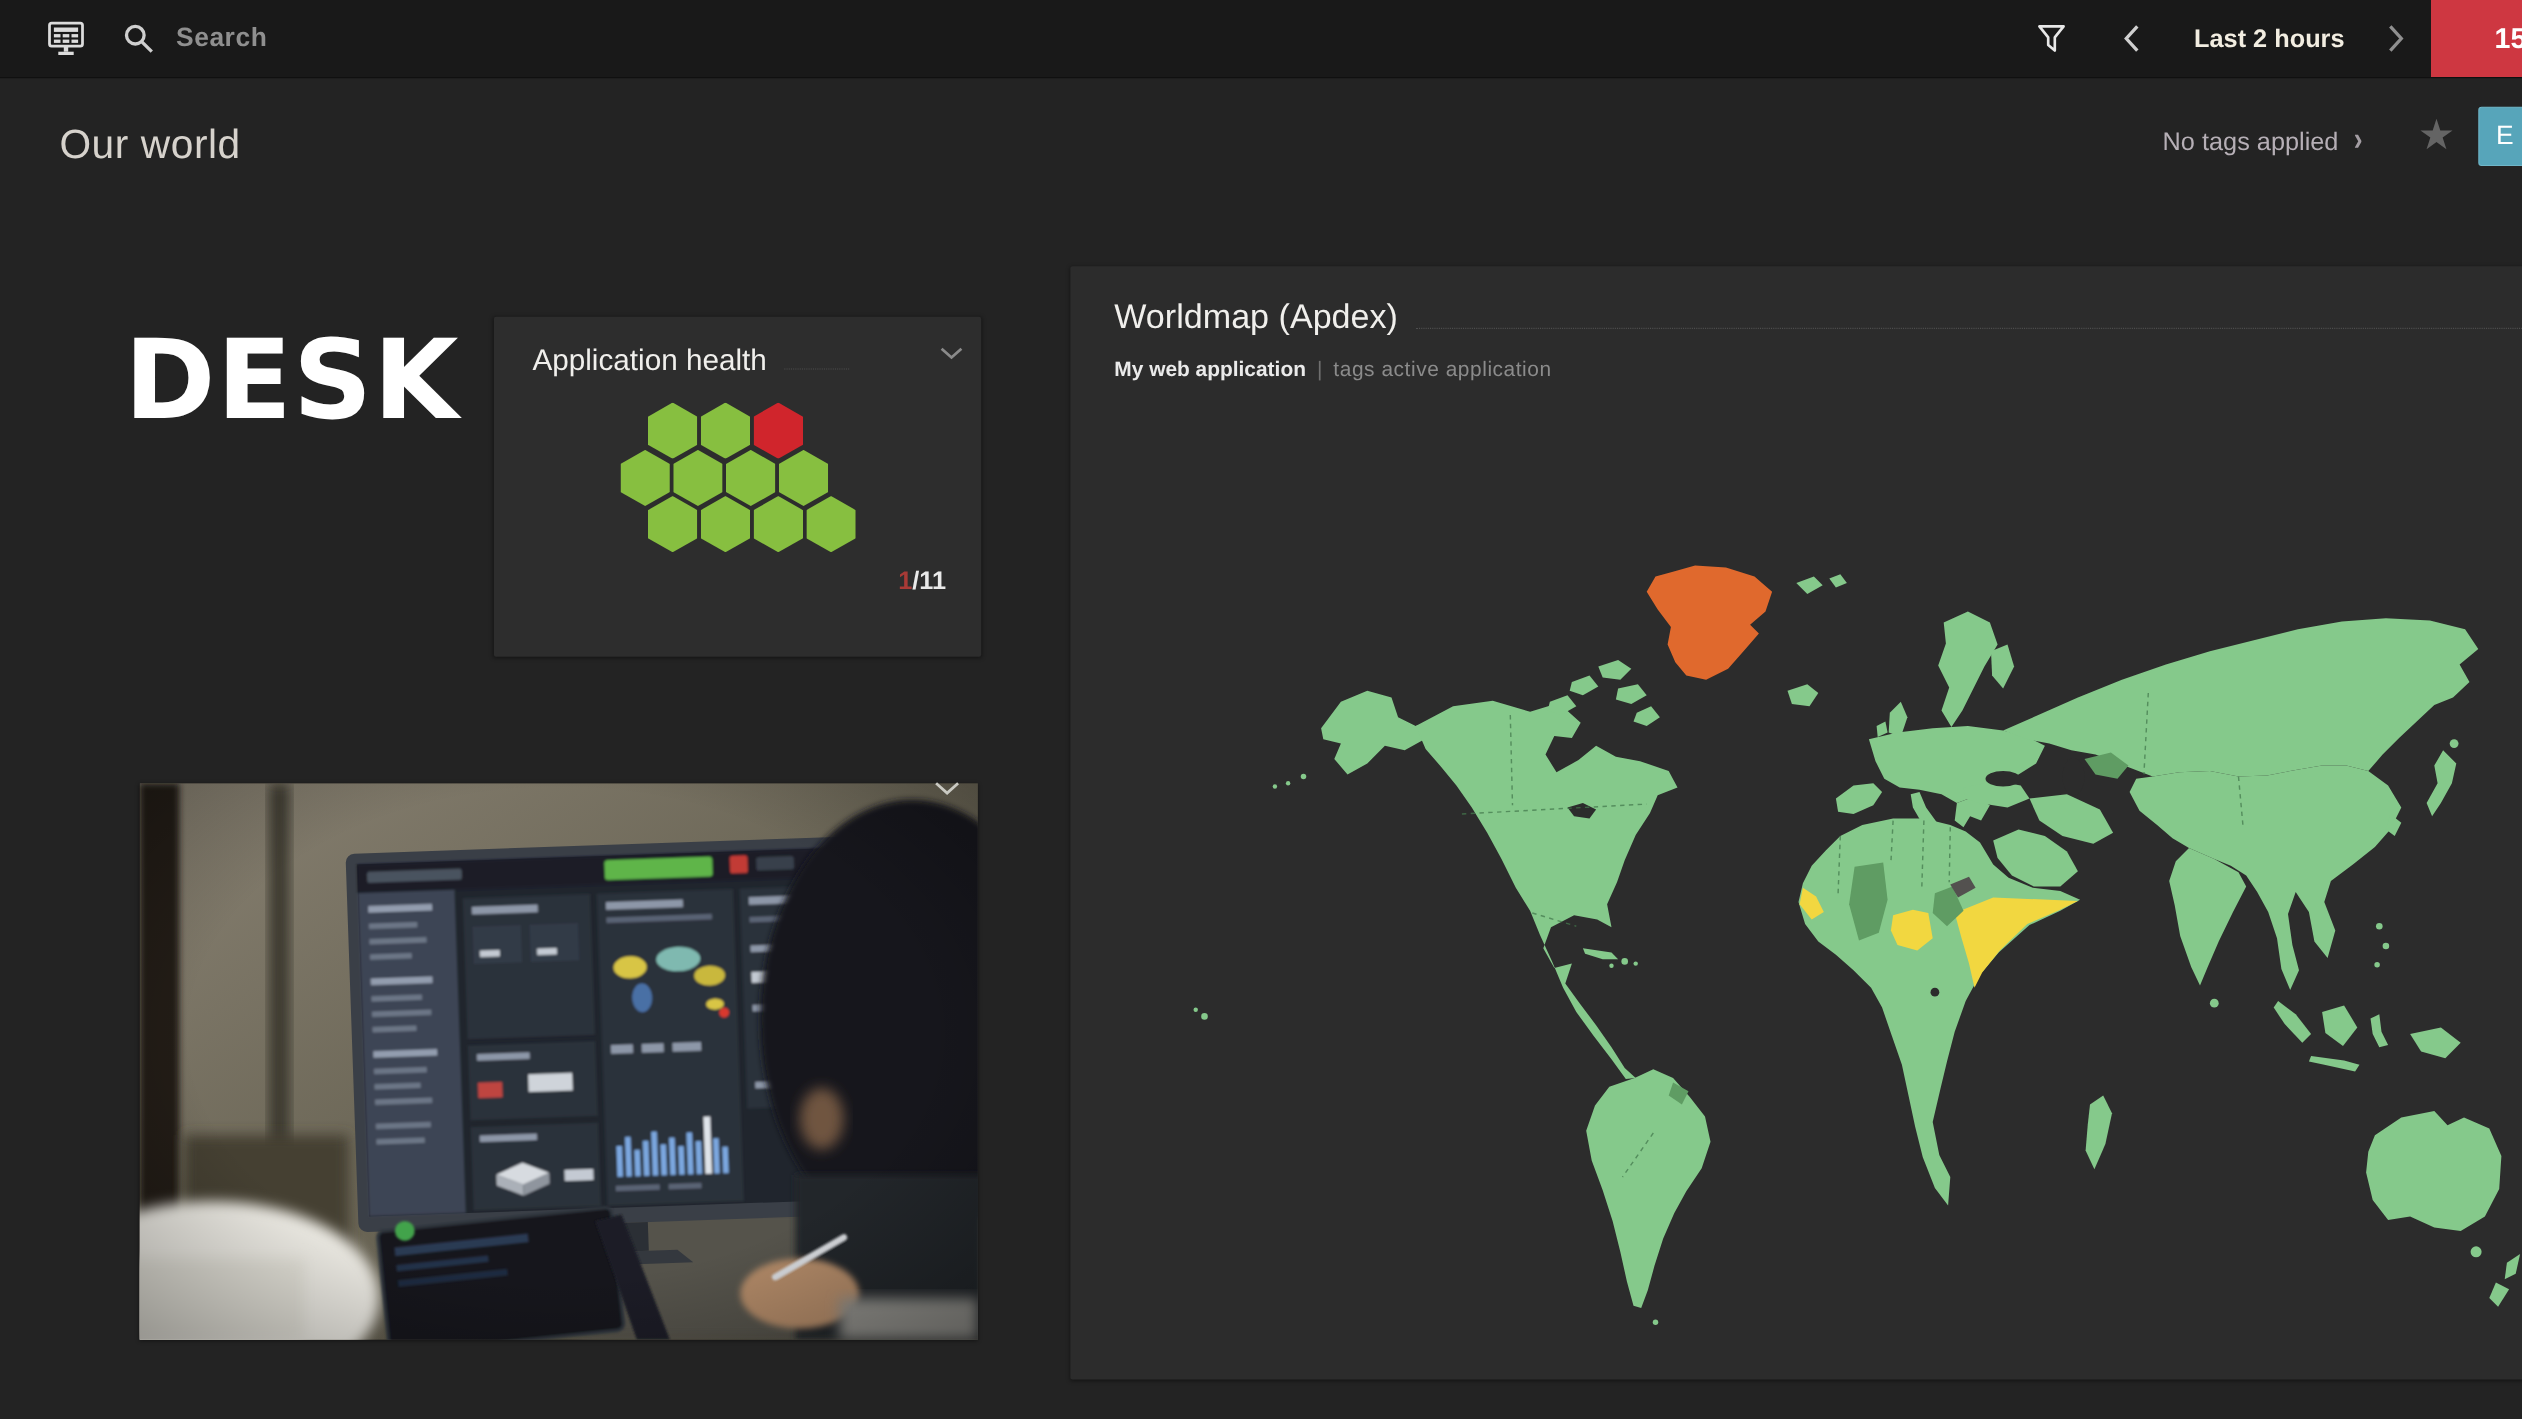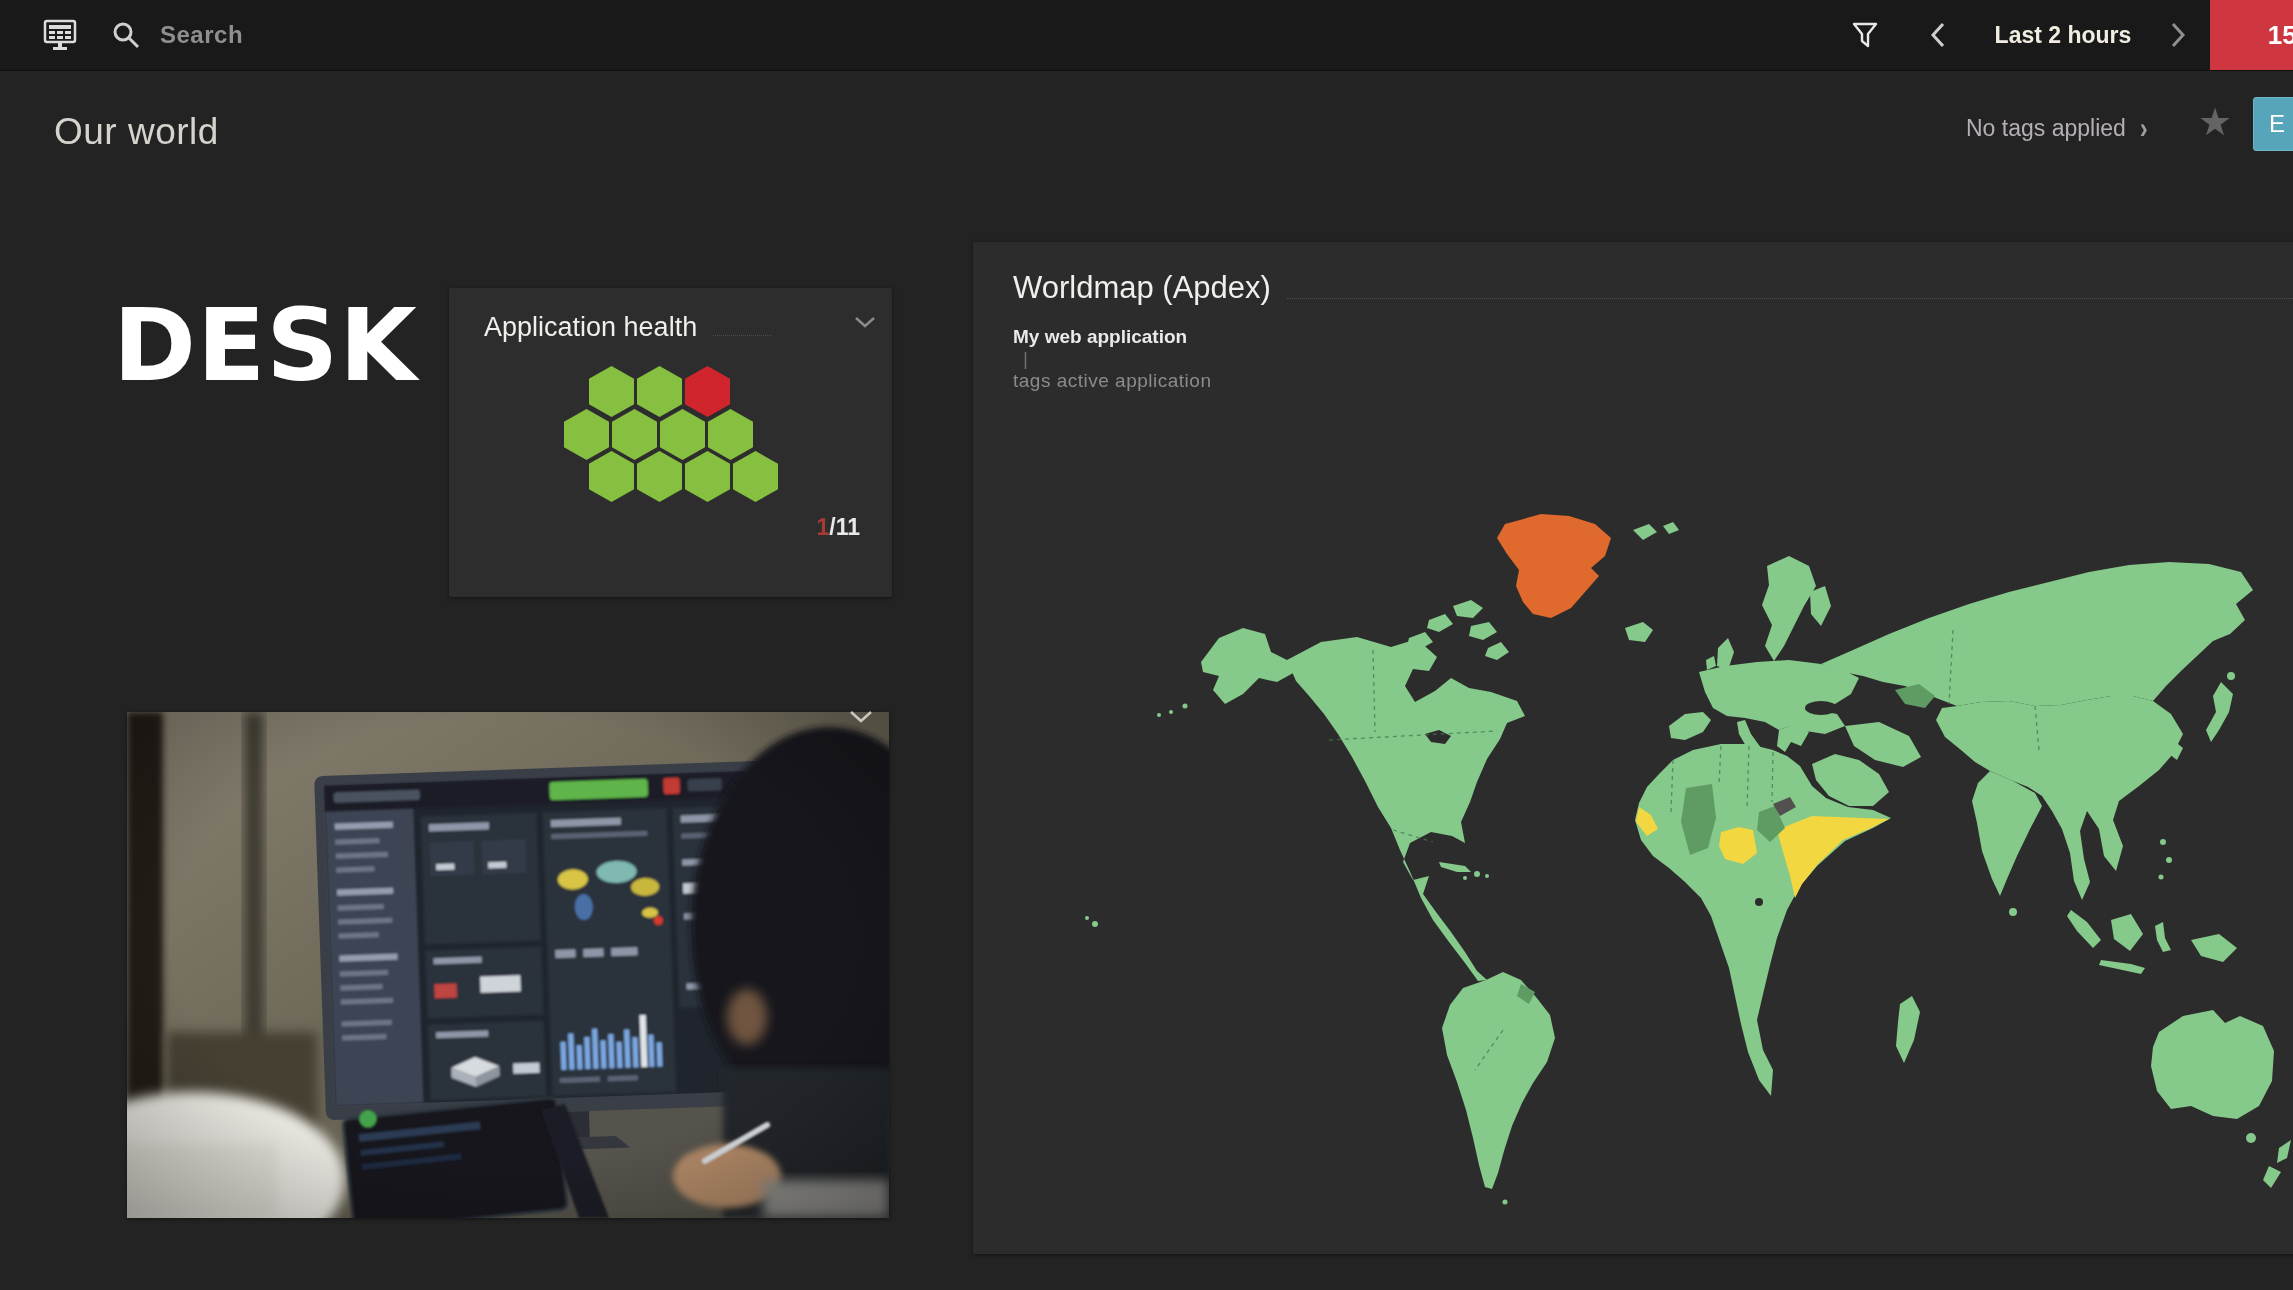--- a/index.html
+++ b/index.html
@@ -37,21 +37,21 @@
   .tile-div{flex:1;border-bottom:1px dotted #4e4e4e;margin:0 0 7px 16px;min-width:20px;}
   .tile-chevron{position:absolute;right:16px;top:26px;cursor:pointer;}
 
   .md-desk{position:absolute;left:113px;top:296px;font-family:"DejaVu Sans",sans-serif;font-weight:800;
            font-size:100px;line-height:1;color:#fff;letter-spacing:1px;}
 
   .hex{position:absolute;width:45px;height:51px;cursor:pointer;
        clip-path:polygon(50% 0,100% 25%,100% 75%,50% 100%,0 75%,0 25%);}
   .ah-summary{position:absolute;right:32px;top:226px;font-size:23px;font-weight:bold;color:#e9e9e9;}
 
-  .wm-sub{position:absolute;left:40px;top:84px;font-size:19px;display:flex;align-items:flex-start;white-space:nowrap;flex-direction:column;}
+  .wm-sub{position:absolute;left:40px;top:84px;font-size:19px;display:flex;align-items:center;white-space:nowrap;}
   .wm-app{color:#eaeaea;font-weight:bold;}
   .wm-sep{color:#6f6f6f;margin:0 10px;}
   .wm-note{color:#8b8b8b;letter-spacing:.5px;}
   .map-wrap{position:absolute;left:100px;top:268px;width:1220px;height:710px;}
   .border{fill:none;stroke:#447a4d;stroke-width:1.3;stroke-dasharray:4 4;opacity:.75;}
   .lake{stroke:none;}
 
   .photo-chevron{position:absolute;right:16px;top:-2px;cursor:pointer;}
 </style>
 </head>

